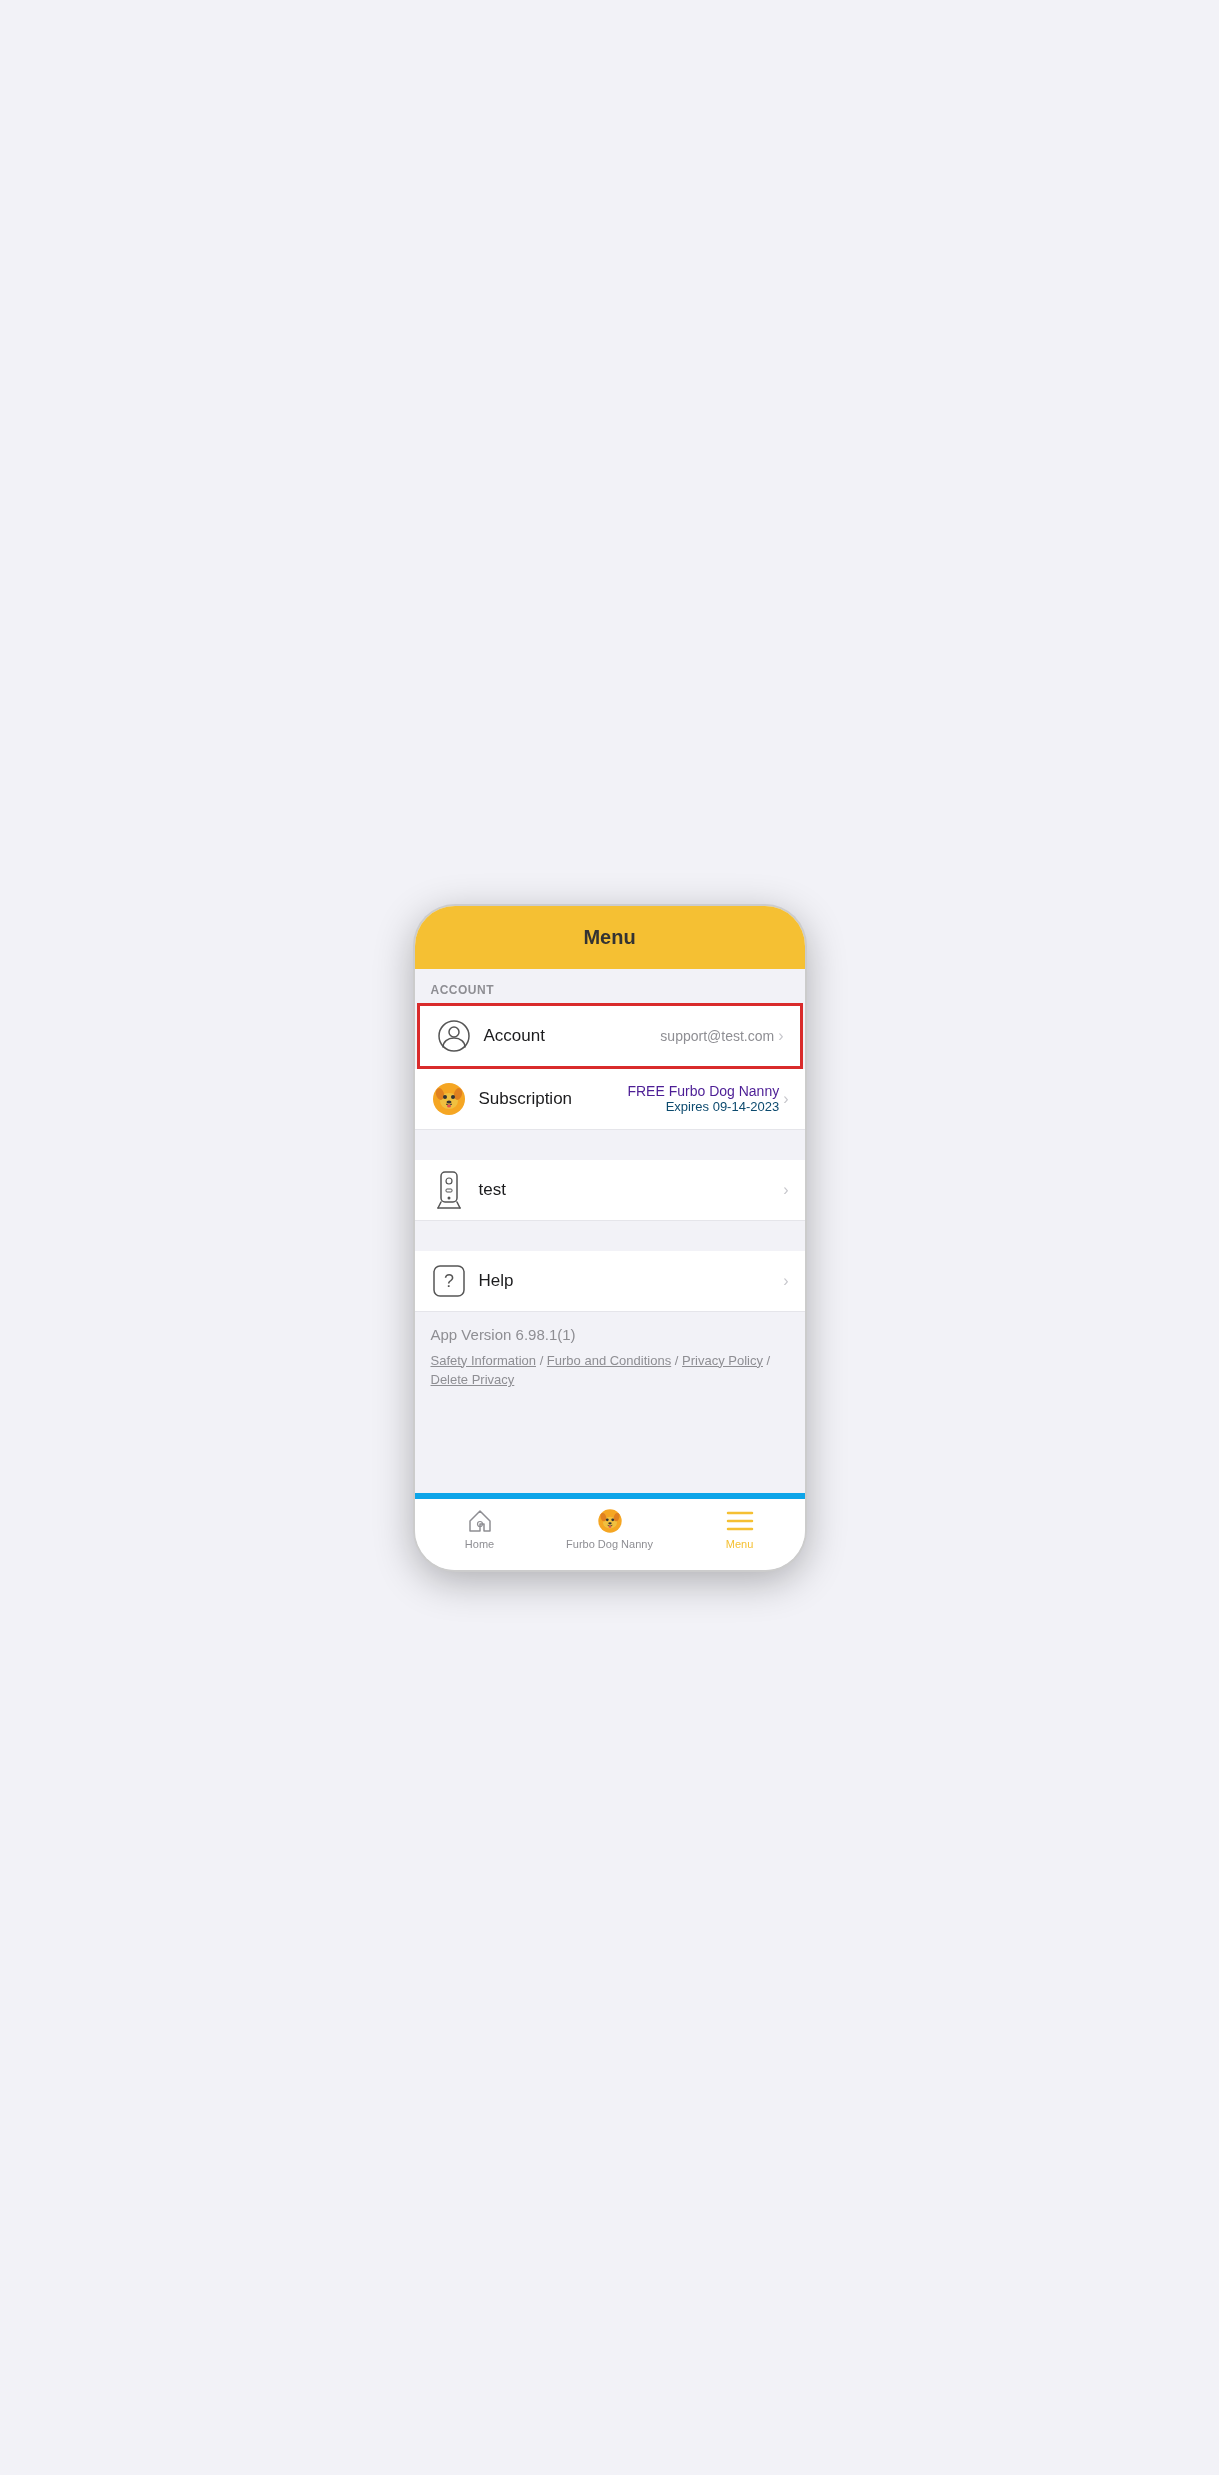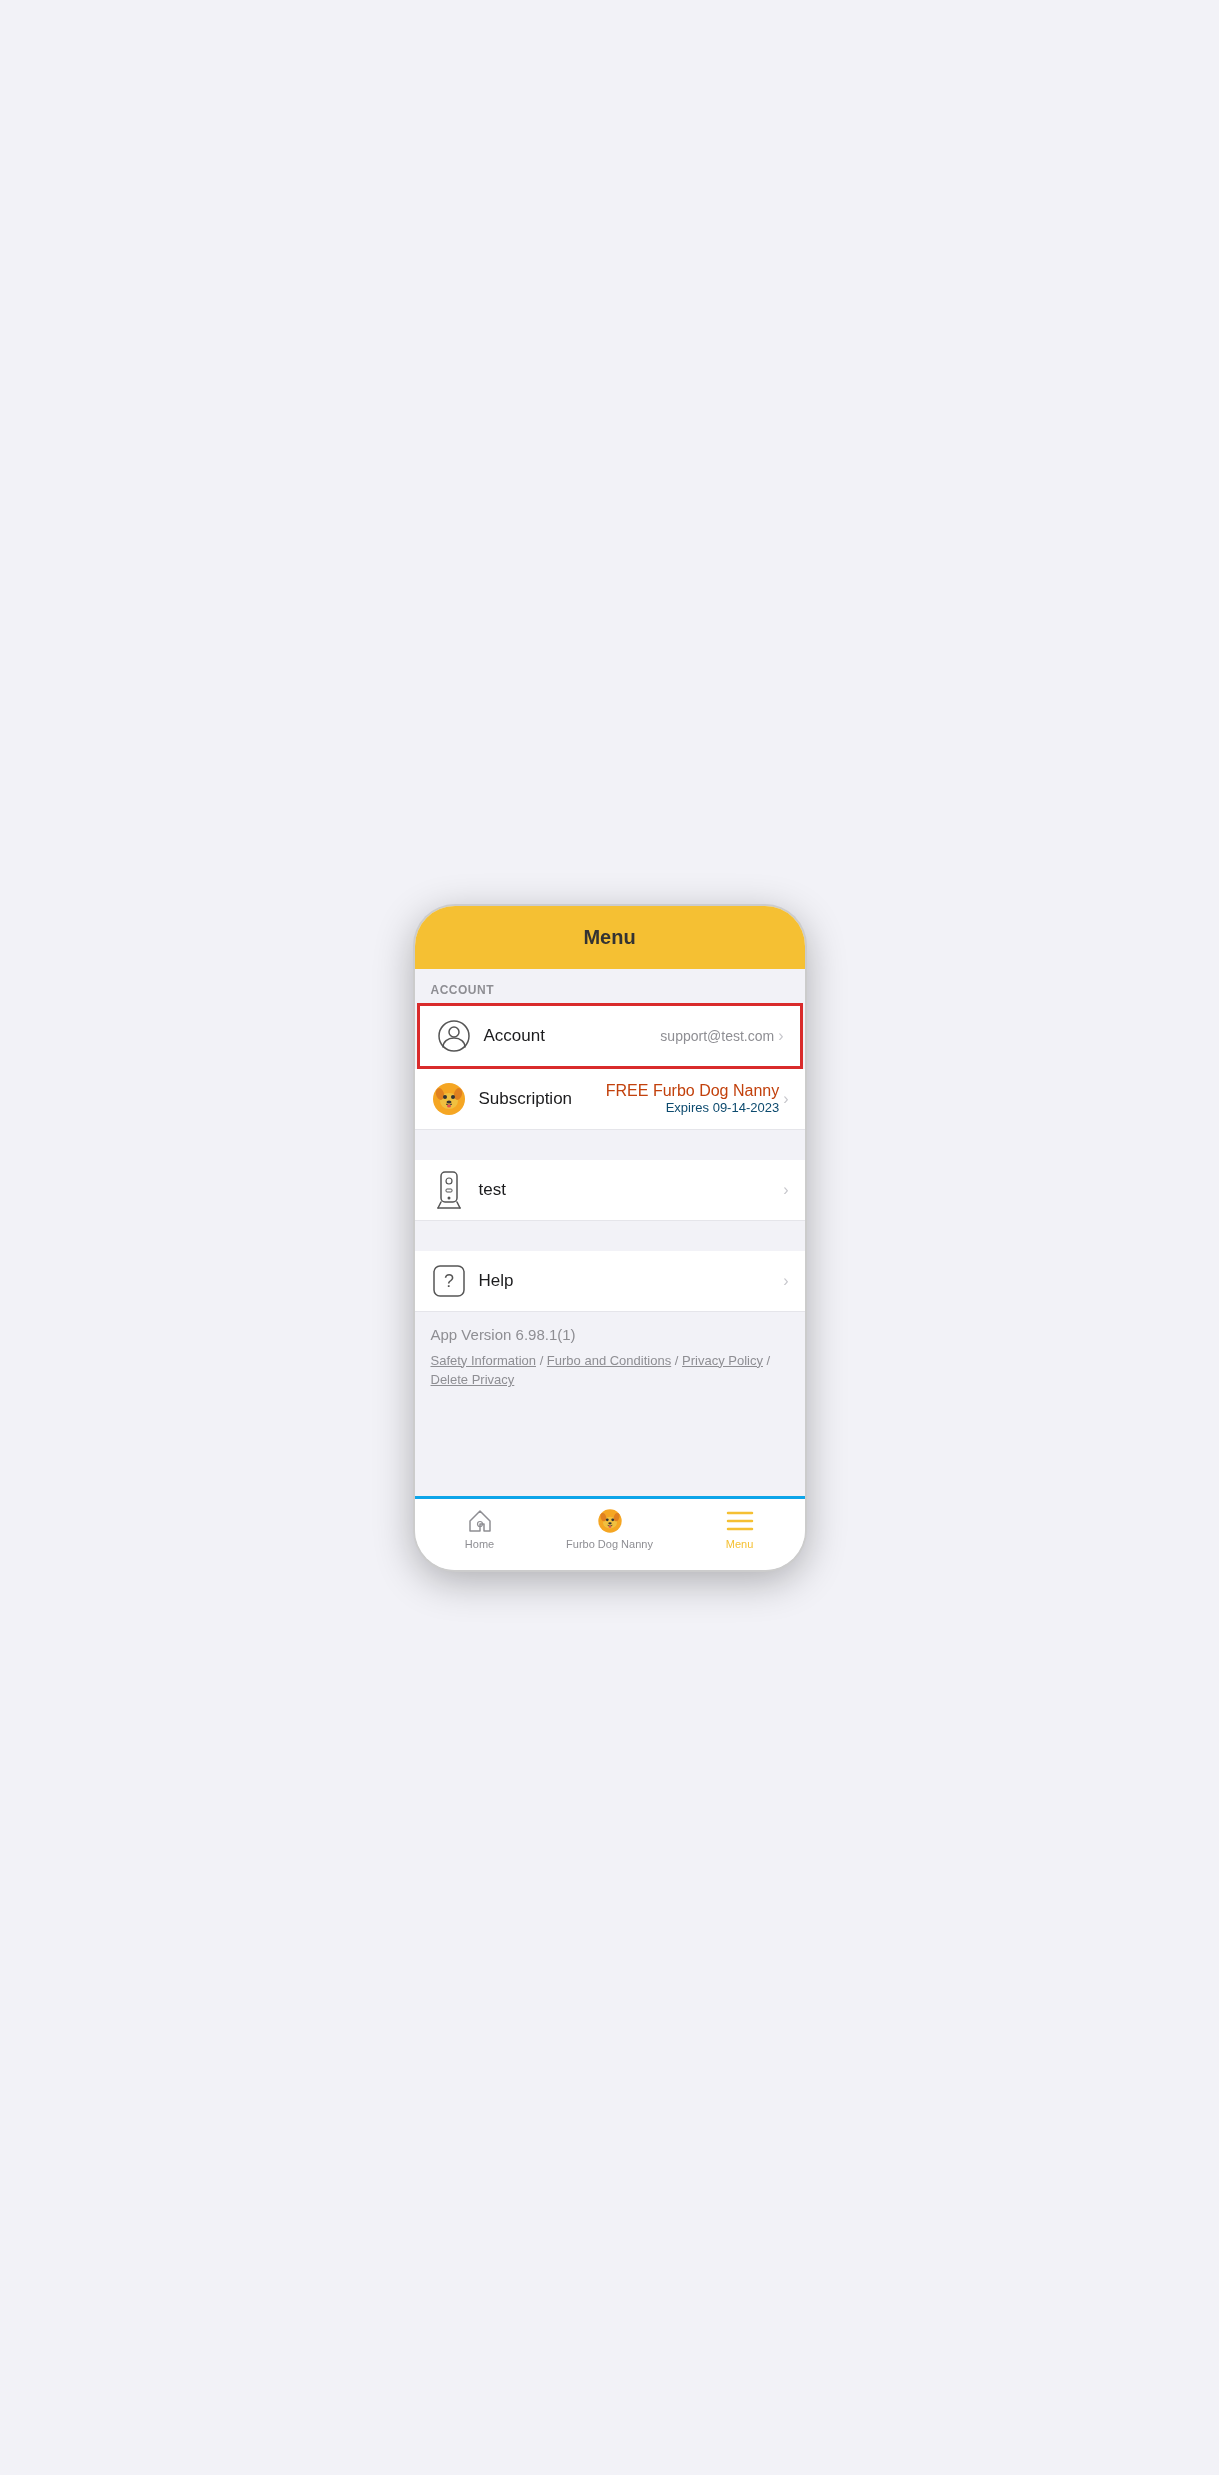--- a/index.html
+++ b/index.html
@@ -116,22 +116,22 @@
       margin-left: 4px;
     }
 
     .subscription-right {
       display: flex;
       flex-direction: column;
       align-items: flex-end;
     }
 
     .subscription-name {
-      font-size: 16px;
-      color: #c2410c;
+      font-size: 14px;
+      color: #4c1d95;
       font-weight: 500;
     }
 
     .subscription-expires {
       font-size: 13px;
       color: #0c4a6e;
     }
 
     
     .section-divider {
@@ -162,21 +162,21 @@
     }
 
     .footer-link {
       text-decoration: underline;
       cursor: pointer;
     }
 
     
     .tab-bar {
       background: #ffffff;
-      border-top: 3px solid #0ea5e9;
+      border-top: 6px solid #0ea5e9;
       display: flex;
       align-items: center;
       justify-content: space-around;
       padding: 8px 0 20px;
       flex-shrink: 0;
     }
 
     .tab-item {
       display: flex;
       flex-direction: column;

